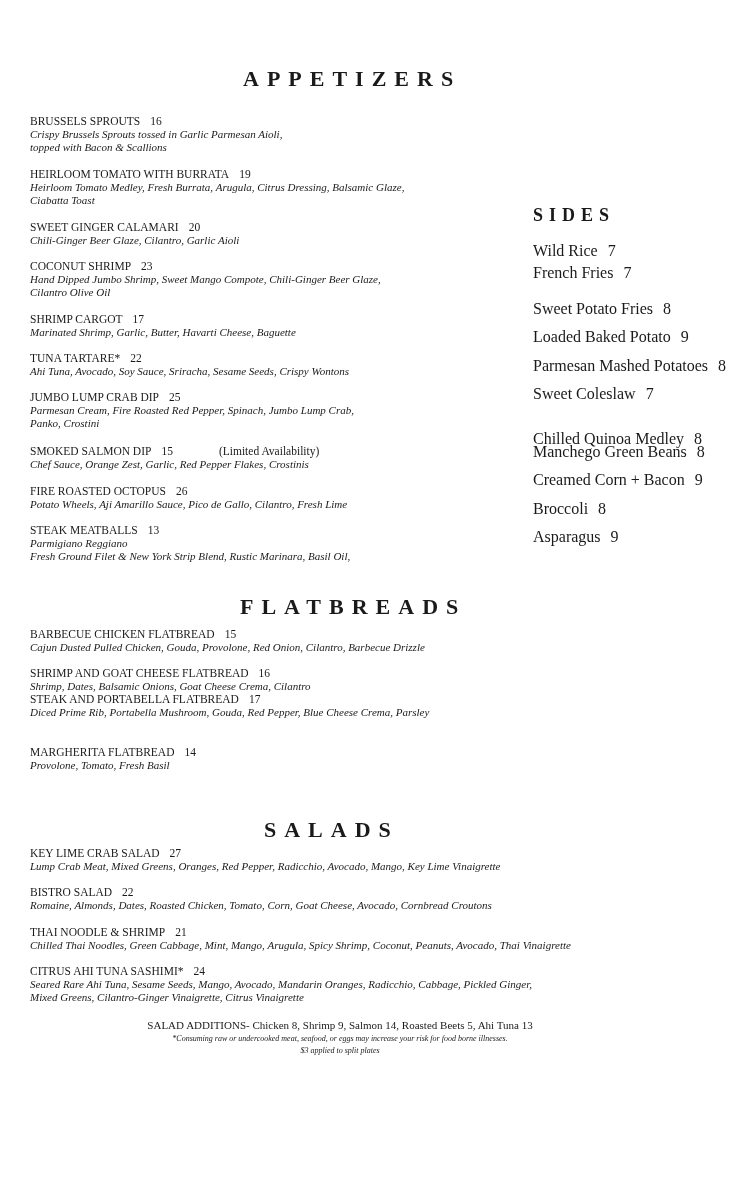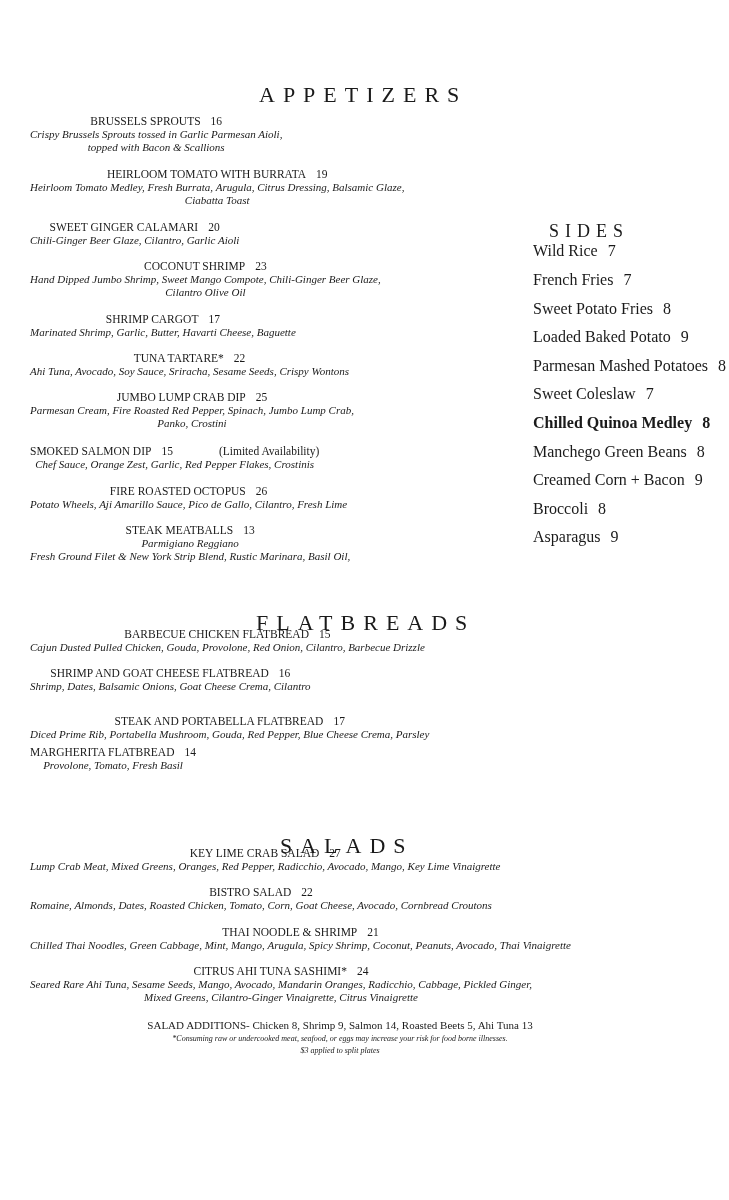--- a/index.html
+++ b/index.html
@@ -3,23 +3,23 @@
 <meta charset="utf-8">
 <style>
   html, body { margin: 0; padding: 0; background: #ffffff; }
   body {
     width: 729px; height: 1200px; position: relative; overflow: hidden;
     font-family: "Liberation Serif", "DejaVu Serif", serif;
     color: #1a1a1a;
   }
   .section-title {
     position: absolute; font-size: 22px; letter-spacing: 8px;
-    font-weight: normal; margin: 16px; white-space: nowrap;
+    font-weight: bold; margin: 0; white-space: nowrap;
   }
-  .item { position: absolute; left: 30px; text-align: center; }
+  .item { position: absolute; left: 30px; }
   .item .name { font-size: 11.5px; text-transform: uppercase; white-space: nowrap; line-height: 14px; }
   .item .price { margin-left: 10px; }
   .item .desc { font-size: 11px; font-style: italic; line-height: 13px; white-space: nowrap; }
   .side { position: absolute; left: 533px; font-size: 16px; white-space: nowrap; }
   .side .price { margin-left: 10px; }
   .additions { position: absolute; left: 0; width: 680px; text-align: center; font-size: 11px; top: 1019px; white-space: nowrap; }
   .disclaimer { position: absolute; left: 0; width: 680px; text-align: center; font-size: 8px; font-style: italic; white-space: nowrap; }
 </style>
 </head>
 <body>
@@ -67,41 +67,41 @@
   <div class="desc">Potato Wheels, Aji Amarillo Sauce, Pico de Gallo, Cilantro, Fresh Lime</div>
 </div>
 <div class="item" style="top:523px;">
   <div class="name"><span>STEAK MEATBALLS</span><span class="price">13</span></div>
   <div class="desc">Parmigiano Reggiano</div>
   <div class="desc">Fresh Ground Filet &amp; New York Strip Blend, Rustic Marinara, Basil Oil,</div>
 </div>
 
 <h2 class="section-title" style="left:533px; top:205px; font-size:18px; letter-spacing:6px;">SIDES</h2>
 <div class="side" style="top:242px;"><span>Wild Rice</span><span class="price">7</span></div>
-<div class="side" style="top:271px;"><span>French Fries</span><span class="price">7</span></div>
+<div class="side" style="top:264px;"><span>French Fries</span><span class="price">7</span></div>
 <div class="side" style="top:300px;"><span>Sweet Potato Fries</span><span class="price">8</span></div>
 <div class="side" style="top:328px;"><span>Loaded Baked Potato</span><span class="price">9</span></div>
 <div class="side" style="top:357px;"><span>Parmesan Mashed Potatoes</span><span class="price">8</span></div>
 <div class="side" style="top:385px;"><span>Sweet Coleslaw</span><span class="price">7</span></div>
-<div class="side" style="top:414px;font-weight:bold;"><span>Chilled Quinoa Medley</span><span class="price">8</span></div>
+<div class="side" style="top:430px;"><span>Chilled Quinoa Medley</span><span class="price">8</span></div>
 <div class="side" style="top:443px;"><span>Manchego Green Beans</span><span class="price">8</span></div>
 <div class="side" style="top:471px;"><span>Creamed Corn + Bacon</span><span class="price">9</span></div>
 <div class="side" style="top:500px;"><span>Broccoli</span><span class="price">8</span></div>
 <div class="side" style="top:528px;"><span>Asparagus</span><span class="price">9</span></div>
 
 <h2 class="section-title" style="left:240px; top:594px;">FLATBREADS</h2>
 <div class="item" style="top:627px;">
   <div class="name"><span>BARBECUE CHICKEN FLATBREAD</span><span class="price">15</span></div>
   <div class="desc">Cajun Dusted Pulled Chicken, Gouda, Provolone, Red Onion, Cilantro, Barbecue Drizzle</div>
 </div>
 <div class="item" style="top:666px;">
   <div class="name"><span>SHRIMP AND GOAT CHEESE FLATBREAD</span><span class="price">16</span></div>
   <div class="desc">Shrimp, Dates, Balsamic Onions, Goat Cheese Crema, Cilantro</div>
 </div>
-<div class="item" style="top:714px;">
+<div class="item" style="top:692px;">
   <div class="name"><span>STEAK AND PORTABELLA FLATBREAD</span><span class="price">17</span></div>
   <div class="desc">Diced Prime Rib, Portabella Mushroom, Gouda, Red Pepper, Blue Cheese Crema, Parsley</div>
 </div>
 <div class="item" style="top:745px;">
   <div class="name"><span>MARGHERITA FLATBREAD</span><span class="price">14</span></div>
   <div class="desc">Provolone, Tomato, Fresh Basil</div>
 </div>
 
 <h2 class="section-title" style="left:264px; top:817px;">SALADS</h2>
 <div class="item" style="top:846px;">

